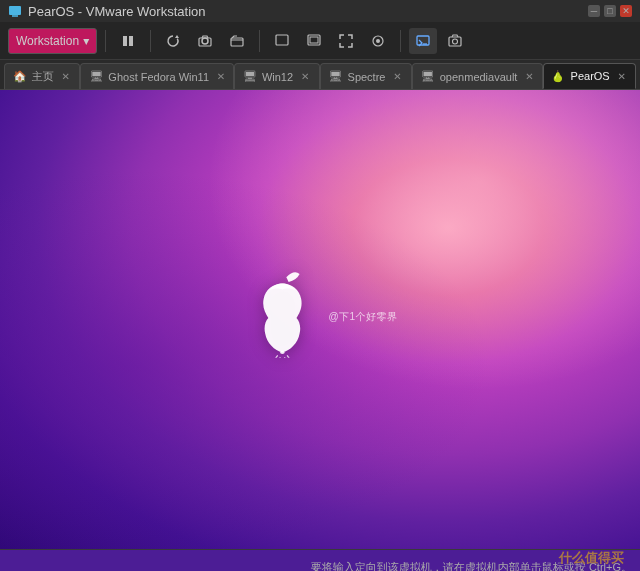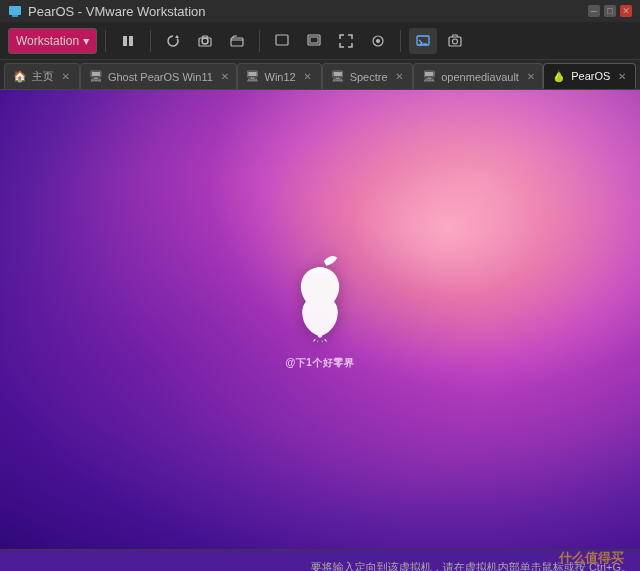--- a/index.html
+++ b/index.html
@@ -171,24 +171,23 @@
                   radial-gradient(ellipse at 20% 60%, rgba(100,20,160,0.5) 0%, transparent 50%);
     }
 
     
     #pear-logo {
       position: absolute;
       top: 50%;
       left: 50%;
       transform: translate(-50%, -58%);
       display: flex;
-      flex-direction: column;
+      flex-direction: row;
       align-items: center;
       gap: 6px;
-      font-weight: bold;
     }
 
     #pear-svg {
       width: 80px;
       height: 90px;
       filter: drop-shadow(0 2px 8px rgba(0,0,0,0.3));
     }
 
     #loading-text {
       color: rgba(255,255,255,0.7);
@@ -327,21 +326,21 @@
 <div id="tabs-bar">
 
   <div class="tab">
     <span style="font-size:11px;">🏠</span>
     <span>主页</span>
     <span class="tab-close">✕</span>
   </div>
 
   <div class="tab">
     <span style="font-size:11px;">🖥</span>
-    <span>Ghost PearOS Win11</span>
+    <span>Ghost Fedora Win11</span>
     <span class="tab-close">✕</span>
   </div>
 
   <div class="tab">
     <span style="font-size:11px;">🖥</span>
     <span>Win12</span>
     <span class="tab-close">✕</span>
   </div>
 
   <div class="tab">

